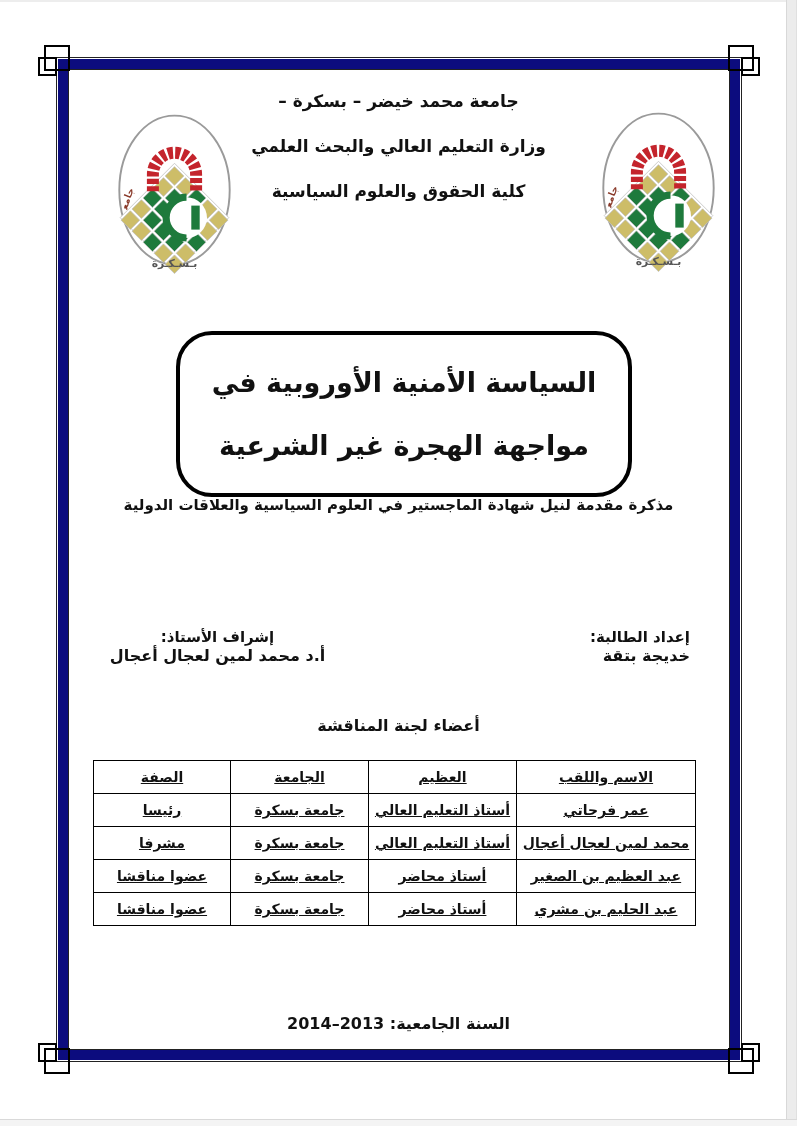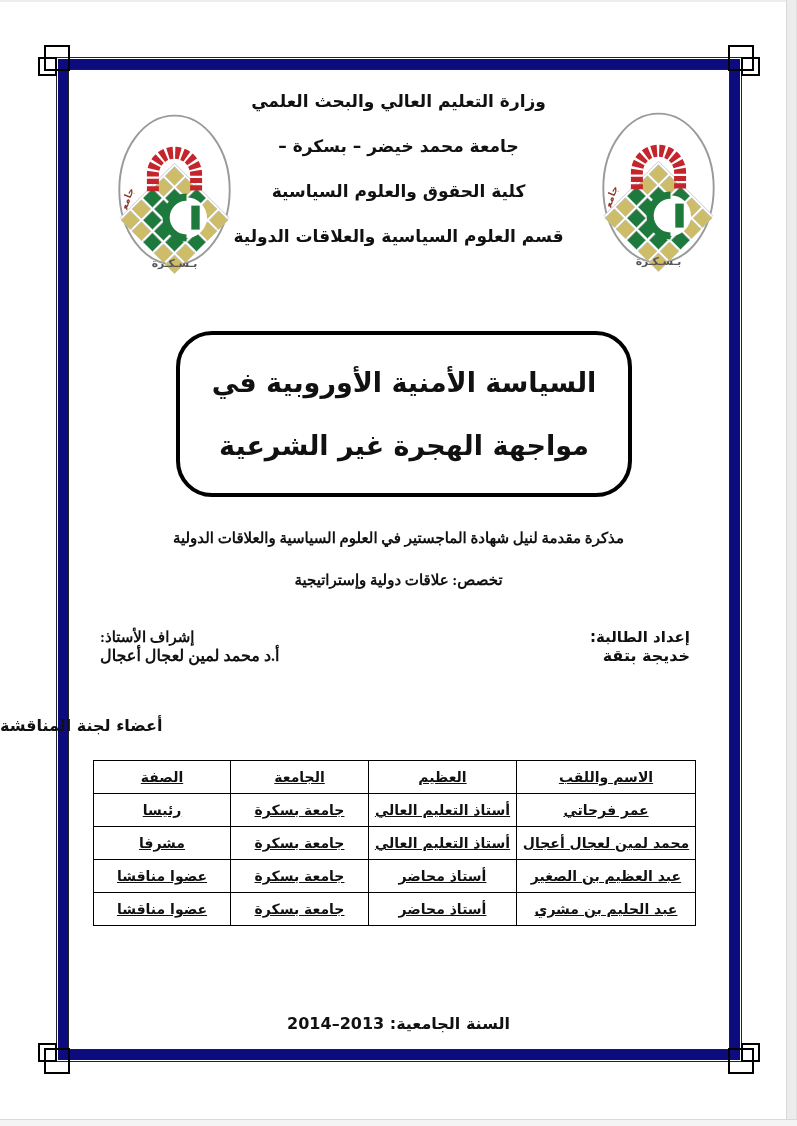--- a/index.html
+++ b/index.html
@@ -34,33 +34,33 @@
 
   
   .title-box{
     position:absolute;left:176px;top:331px;width:456px;height:166px;box-sizing:border-box;
     border:4px solid #000;border-radius:36px;
     display:flex;flex-direction:column;justify-content:space-evenly;align-items:center;
   }
   .title-line{font-size:27px;font-weight:bold;white-space:nowrap;}
 
   
-  .subtitle{position:absolute;top:528px;left:0;width:100%;text-align:center;font-family:Liberation Serif, serif;}
+  .subtitle{position:absolute;top:495px;left:0;width:100%;text-align:center;}
   .subtitle-line{font-size:15px;font-weight:bold;line-height:20px;margin-bottom:22px;white-space:nowrap;}
 
   
   .prep{position:absolute;top:628px;left:0;width:100%;height:70px;}
   .prep-student{position:absolute;right:107px;top:0;text-align:right;}
   .prep-supervisor{position:absolute;left:100px;width:235px;top:0;text-align:left;}
-  .prep-supervisor .prep-label,.prep-supervisor .prep-name{text-align:left;direction:rtl;font-family:Liberation Serif, serif;}
+  .prep-supervisor .prep-label,.prep-supervisor .prep-name{text-align:center;direction:rtl;}
   .prep-label{font-size:15px;font-weight:bold;text-align:right;}
   .prep-name{font-size:16px;font-weight:bold;white-space:nowrap;}
 
   
-  .committee-heading{position:absolute;top:716px;left:0;width:100%;text-align:left;font-size:16px;font-weight:bold;}
+  .committee-heading{position:absolute;top:716px;left:0;width:100%;text-align:center;font-size:16px;font-weight:bold;}
   .committee-table{
     position:absolute;top:760px;left:93px;width:602px;border-collapse:collapse;table-layout:fixed;direction:rtl;
   }
   .committee-table th,.committee-table td{
     border:1.5px solid #000;height:32px;text-align:center;vertical-align:middle;
     font-size:14px;font-weight:bold;padding:0 2px;white-space:nowrap;overflow:hidden;text-decoration:underline;
   }
 
   
   .year{position:absolute;top:966px;left:0;width:100%;text-align:center;font-size:16px;font-weight:bold;margin-top:48px;}
@@ -130,41 +130,39 @@
       <path d="M 60,71 A 17,17 0 0 0 60,105" fill="none" stroke="#1e7a3c" stroke-width="6"></path>
       <rect x="64" y="78" width="7" height="20" fill="#1e7a3c"></rect>
 
       <path d="M 32,66 L 32,52 A 18,18 0 0 1 68,52 L 68,66" fill="none" stroke="#c4242c" stroke-width="10" stroke-dasharray="4.2 1.9"></path>
       <text x="50" y="129" text-anchor="middle" font-size="9" font-weight="bold" fill="#555">بـسـكـرة</text>
     </g>
   </defs>
 </svg>
 
 <div class="header-block">
+  <div class="header-line">جامعة محمد خيضر – بسكرة –</div>
   <div class="header-line">وزارة التعليم العالي والبحث العلمي</div>
-  <div class="header-line">جامعة محمد خيضر – بسكرة –</div>
   <div class="header-line">كلية الحقوق والعلوم السياسية</div>
-  <div class="header-line">قسم العلوم السياسية والعلاقات الدولية</div>
 </div>
 
 <svg class="logo logo-right" viewBox="0 0 100 135">
     <use href="#uni-logo"></use>
   </svg>
 <svg class="logo logo-left" viewBox="0 0 100 135">
     <use href="#uni-logo"></use>
   </svg>
 
 <div class="title-box">
   <div class="title-line">السياسة الأمنية الأوروبية في</div>
   <div class="title-line">مواجهة الهجرة غير الشرعية</div>
 </div>
 
 <div class="subtitle">
   <div class="subtitle-line">مذكرة مقدمة لنيل شهادة الماجستير في العلوم السياسية والعلاقات الدولية</div>
-  <div class="subtitle-line">تخصص: علاقات دولية وإستراتيجية</div>
 </div>
 
 <div class="prep">
   <div class="prep-student">
     <div class="prep-label">إعداد الطالبة:</div>
     <div class="prep-name">خديجة بتقة</div>
   </div>
   <div class="prep-supervisor">
     <div class="prep-label">إشراف الأستاذ:</div>
     <div class="prep-name">أ.د محمد لمين لعجال أعجال</div>

